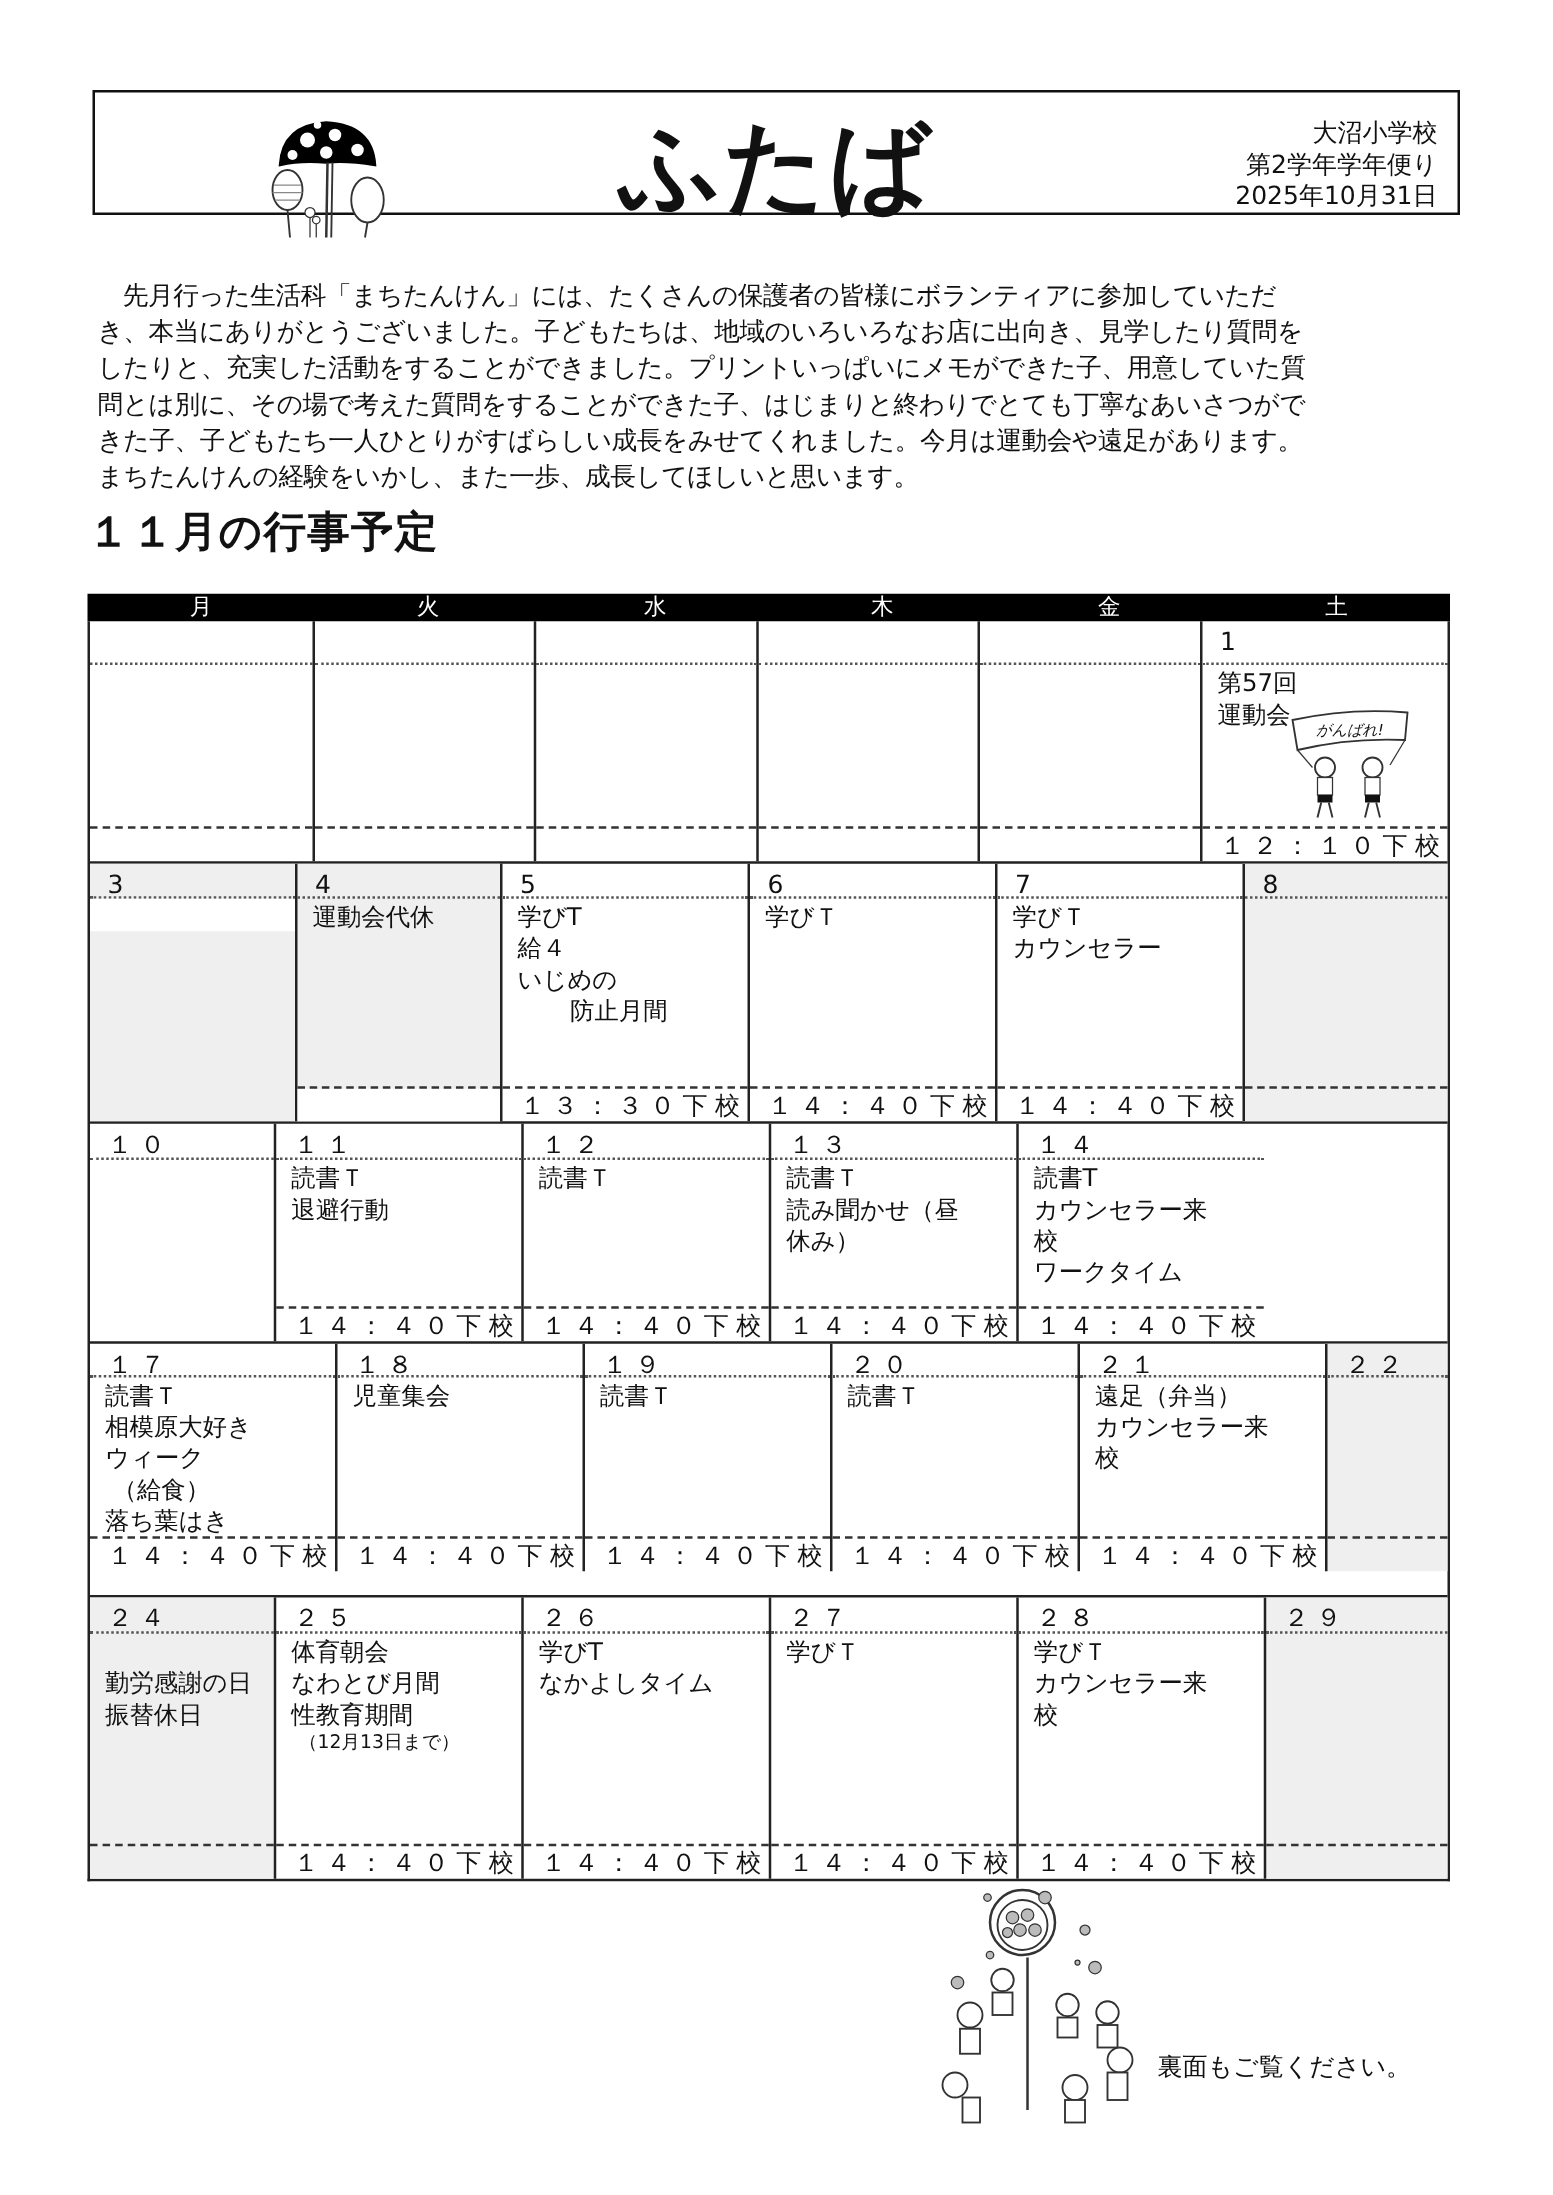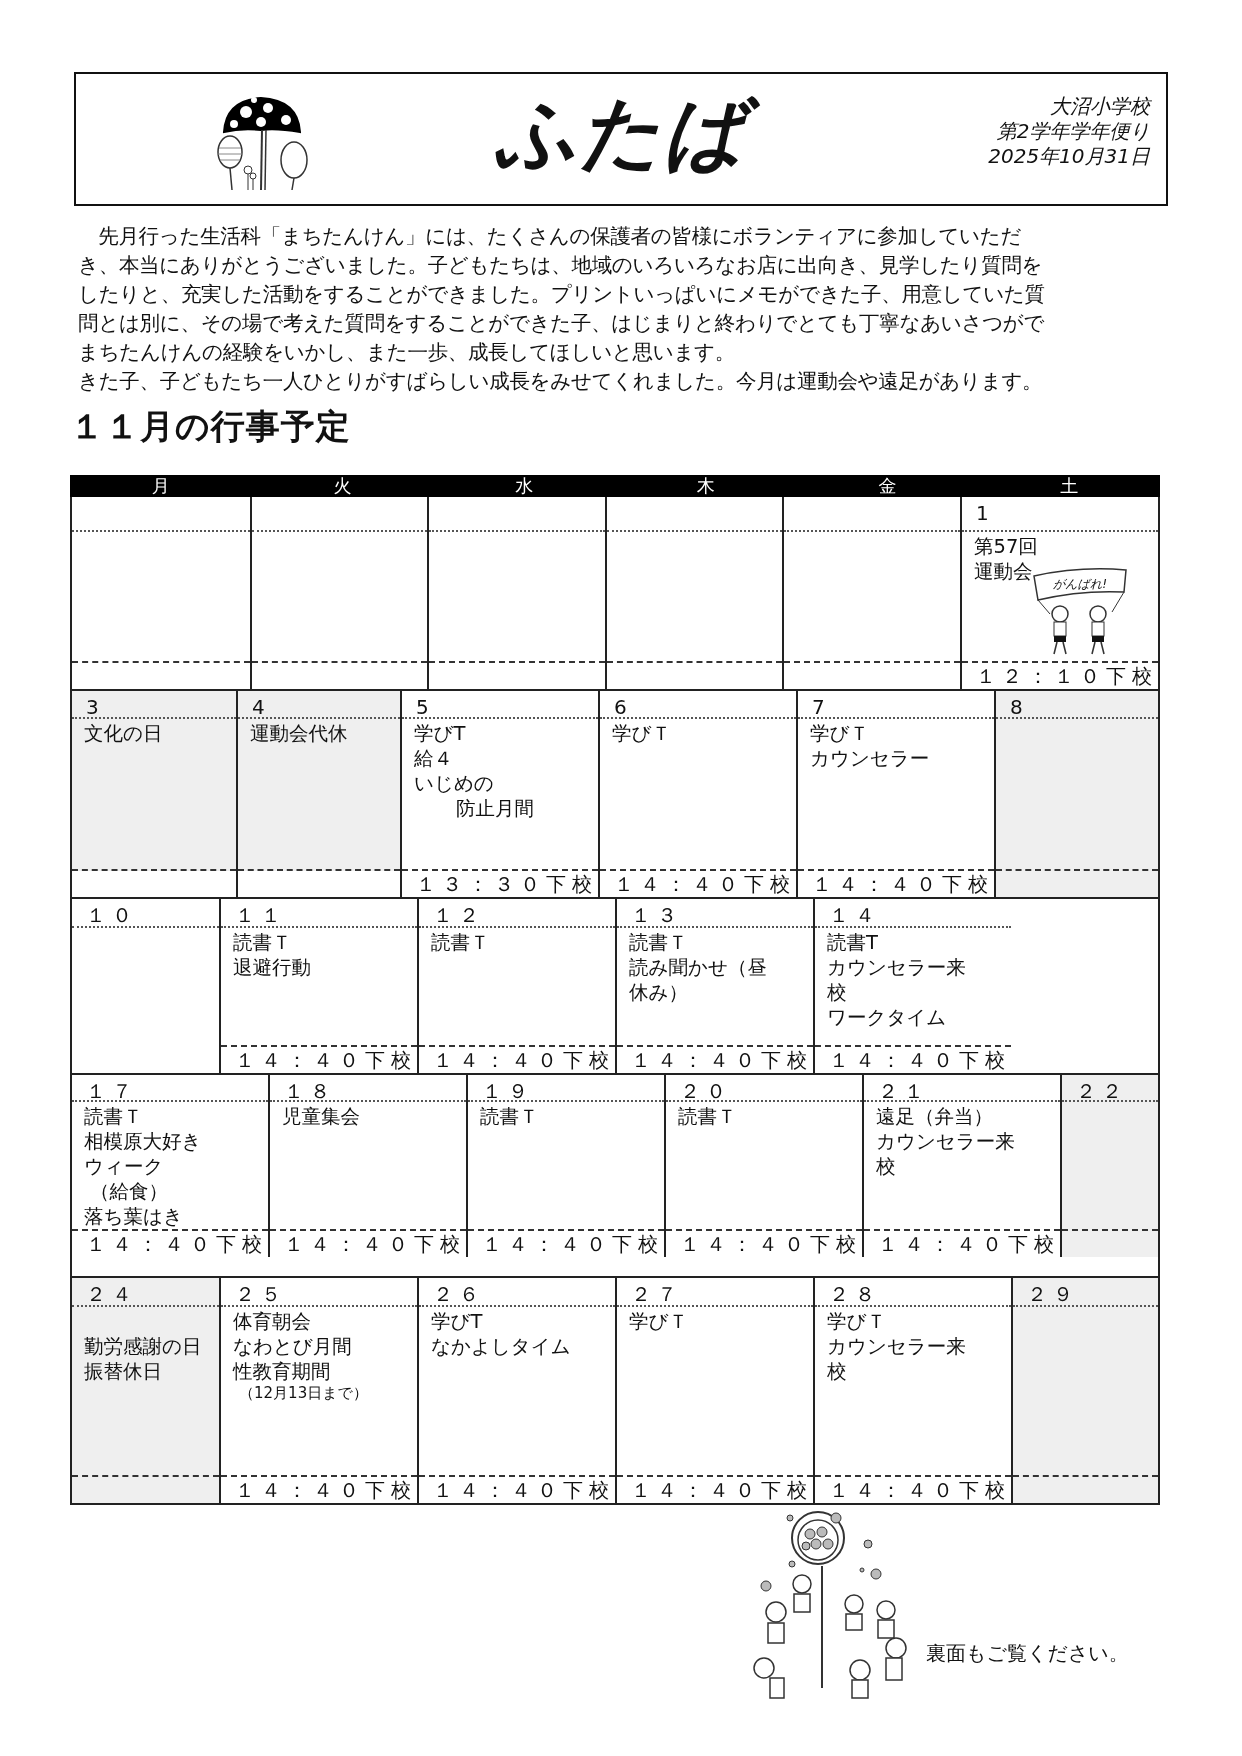--- a/index.html
+++ b/index.html
@@ -1,23 +1,22 @@
 <!DOCTYPE html>
 <html><head>
 <meta charset="utf-8">
 <style>
   * { box-sizing: border-box; margin: 0; padding: 0; }
   html, body { width: 1242px; height: 1756px; background: #ffffff; }
   body { position: relative; font-family: "DejaVu Sans", "Liberation Sans", sans-serif; color: #111; overflow: hidden; }
 
   
   .masthead {
-    position: absolute; left: 74px; top: 72px; width: 1094px; height: 134px;
+    position: absolute; left: 74px; top: 72px; width: 1094px; height: 100px;
     border: 2px solid #111;
-    font-style: italic;
   }
   .mushroom { position: absolute; left: 130px; top: 18px; width: 110px; height: 100px; }
   .masthead-title {
     position: absolute; left: 0; right: 0; top: 14px; text-align: center;
     font-size: 80px; font-weight: bold; letter-spacing: 2px; line-height: 90px;
     font-family: "DejaVu Sans", sans-serif;
   }
   .masthead-meta {
     position: absolute; right: 16px; top: 20px; text-align: right;
     font-size: 20px; line-height: 25px;
@@ -104,22 +103,22 @@
     <div>第2学年学年便り</div>
     <div>2025年10月31日</div>
   </div>
 </div>
 
 <div class="intro">
   <p>　先月行った生活科「まちたんけん」には、たくさんの保護者の皆様にボランティアに参加していただ</p>
   <p>き、本当にありがとうございました。子どもたちは、地域のいろいろなお店に出向き、見学したり質問を</p>
   <p>したりと、充実した活動をすることができました。プリントいっぱいにメモができた子、用意していた質</p>
   <p>問とは別に、その場で考えた質問をすることができた子、はじまりと終わりでとても丁寧なあいさつがで</p>
+  <p>きた子、子どもたち一人ひとりがすばらしい成長をみせてくれました。今月は運動会や遠足があります。</p>
   <p>まちたんけんの経験をいかし、また一歩、成長してほしいと思います。</p>
-  <p>きた子、子どもたち一人ひとりがすばらしい成長をみせてくれました。今月は運動会や遠足があります。</p>
 </div>
 
 <div class="section-title">１１月の行事予定</div>
 
 <div class="calendar">
   <div class="cal-head">
     <div>月</div>
     <div>火</div>
     <div>水</div>
     <div>木</div>
@@ -174,23 +173,20 @@
               <line x1="65" y1="80" x2="62" y2="92" stroke="#333" stroke-width="1.5"></line>
               <line x1="71" y1="80" x2="74" y2="92" stroke="#333" stroke-width="1.5"></line>
             </svg>
           </div>
           <div class="dismiss-row">１２：１０下校</div>
         </div>
       </div>
       <div class="week" style="height: 208px;">
         <div class="day holiday">
           <div class="date-row" style="height: 28px;">3</div>
-          <div class="content-row">
-            <div class="line">文化の日</div>
-          </div>
           <div class="dismiss-row" style="background: rgb(255, 255, 255);"></div>
         </div>
         <div class="day holiday">
           <div class="date-row" style="height: 28px;">4</div>
           <div class="content-row">
             <div class="line">運動会代休</div>
           </div>
           <div class="dismiss-row" style="background: rgb(255, 255, 255);"></div>
         </div>
         <div class="day">

